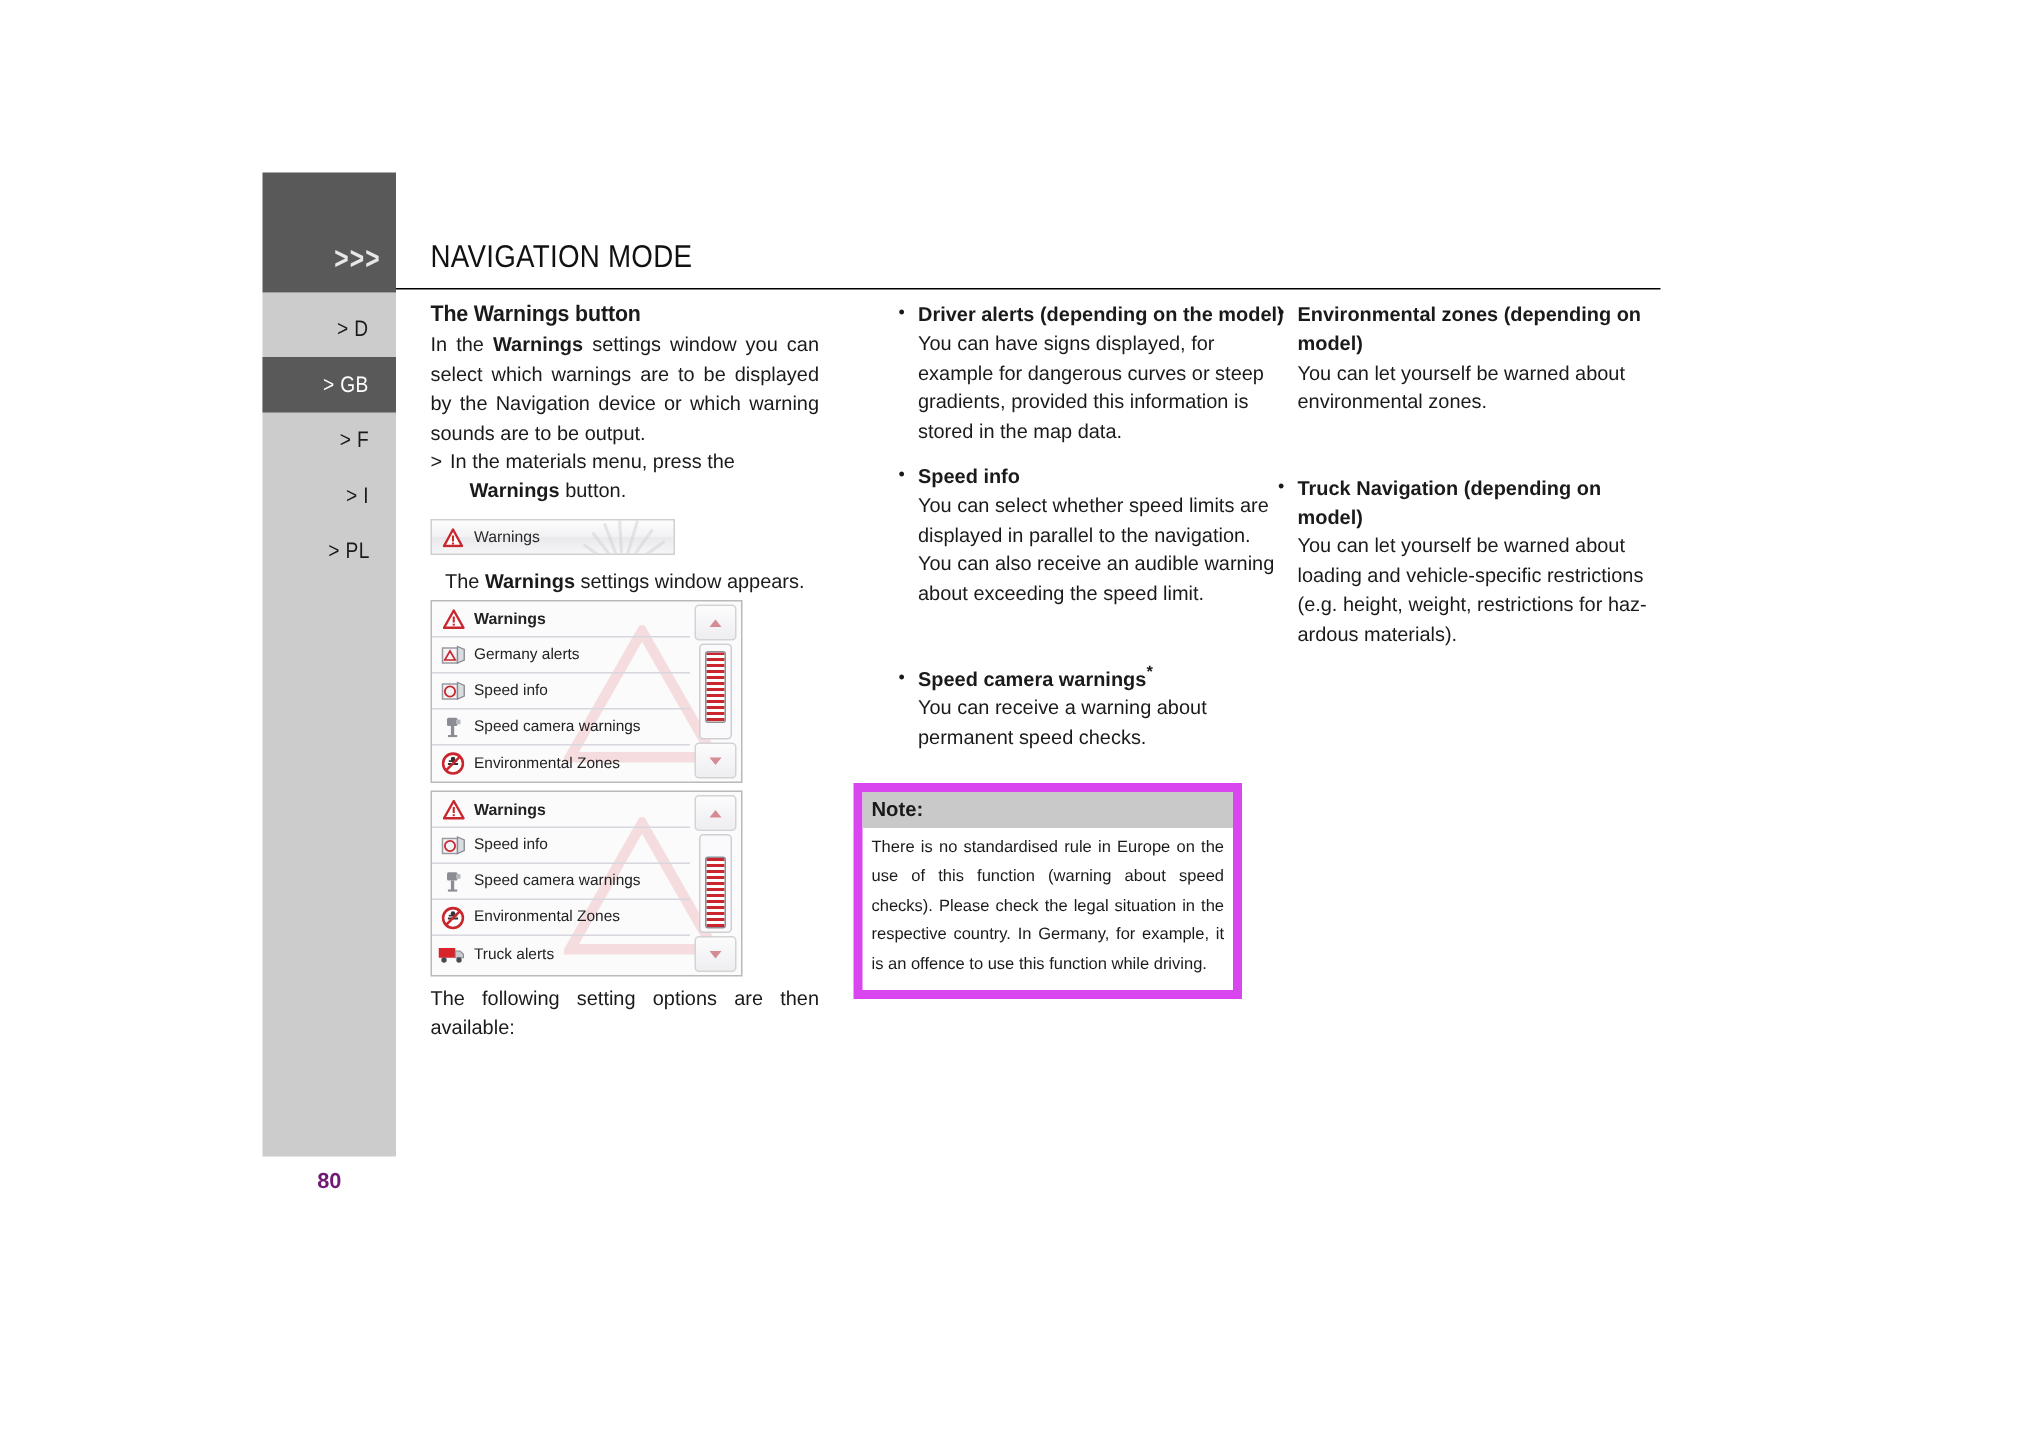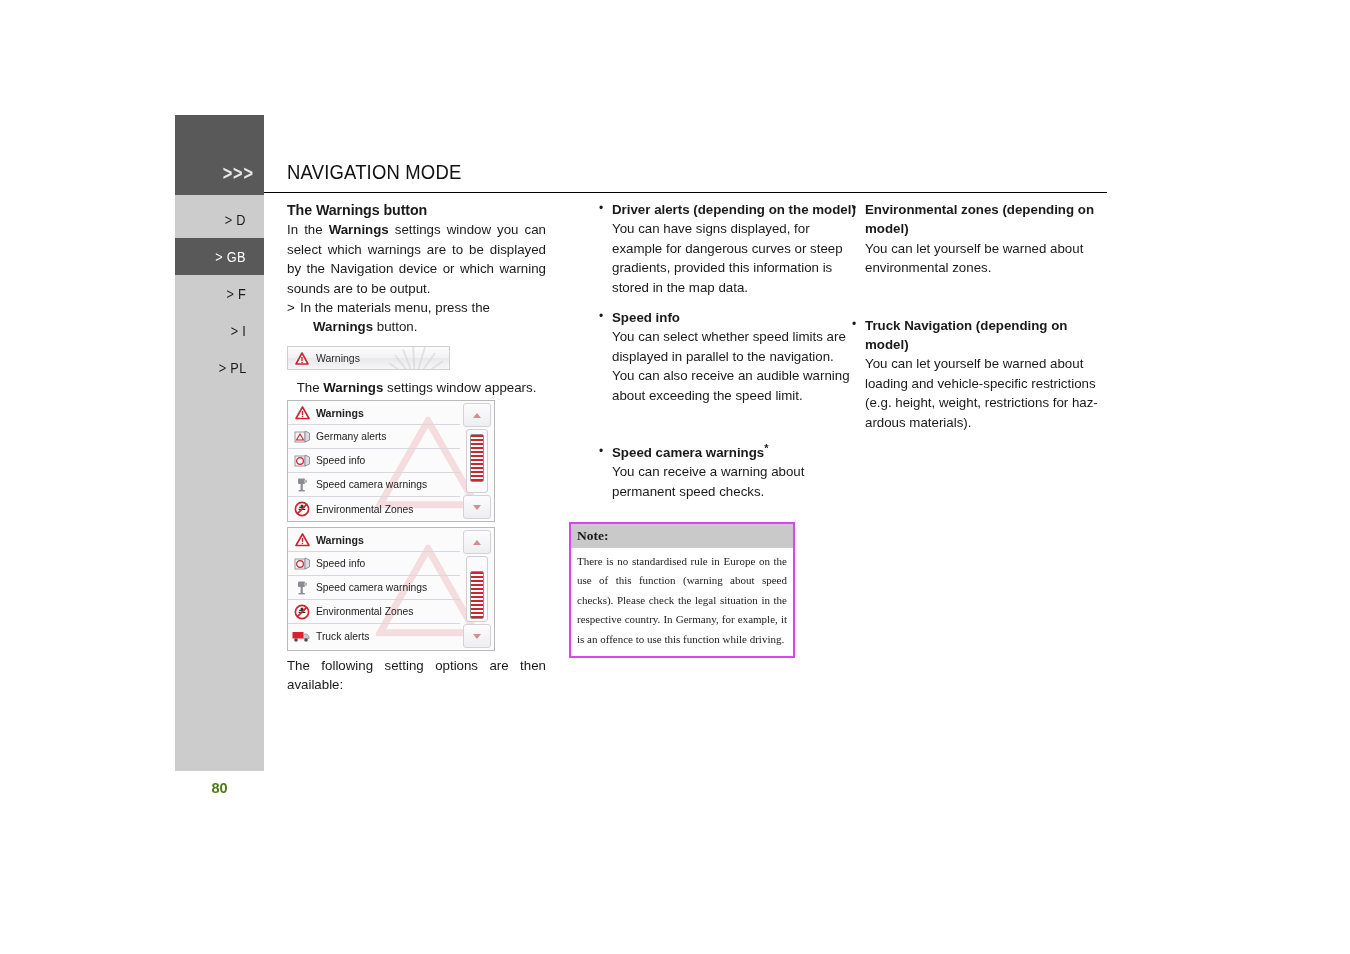--- a/index.html
+++ b/index.html
@@ -65,21 +65,21 @@
 
   #page-number {
     position: absolute;
     left: 175px;
     top: 780px;
     width: 89px;
     text-align: center;
     font-size: 14.5px;
     font-weight: bold;
     font-family: "Liberation Sans Narrow", "Liberation Sans", sans-serif;
-    color: #4d7c0f;
+    color: #701a75;
   }
 
   
   #page-header {
     position: absolute;
     left: 287px;
     top: 160px;
     font-size: 21px;
     font-family: "Liberation Sans Narrow", "Liberation Sans", sans-serif;
     letter-spacing: 0.2px;
@@ -146,25 +146,24 @@
   }
   .b-title { font-weight: bold; display: block; line-height: 19.4px; }
   .b-text  { display: block; line-height: 19.4px; }
   sup.star { font-size: 11px; vertical-align: super; line-height: 0; }
 
   
   #note-box {
     position: absolute;
     left: 569px;
     top: 522px;
-    width: 226px;
-    border: 2px solid #d946ef;
+    width: 259px;
+    border: 6px solid #d946ef;
     box-sizing: border-box;
     background: #ffffff;
-    font-family: Liberation Serif, serif;
   }
   #note-head {
     background: #c9c9c9;
     font-weight: bold;
     font-size: 13.5px;
     padding: 4px 6px 4px 6px;
     line-height: 16px;
   }
   #note-body {
     padding: 4px 6px 7px 6px;

